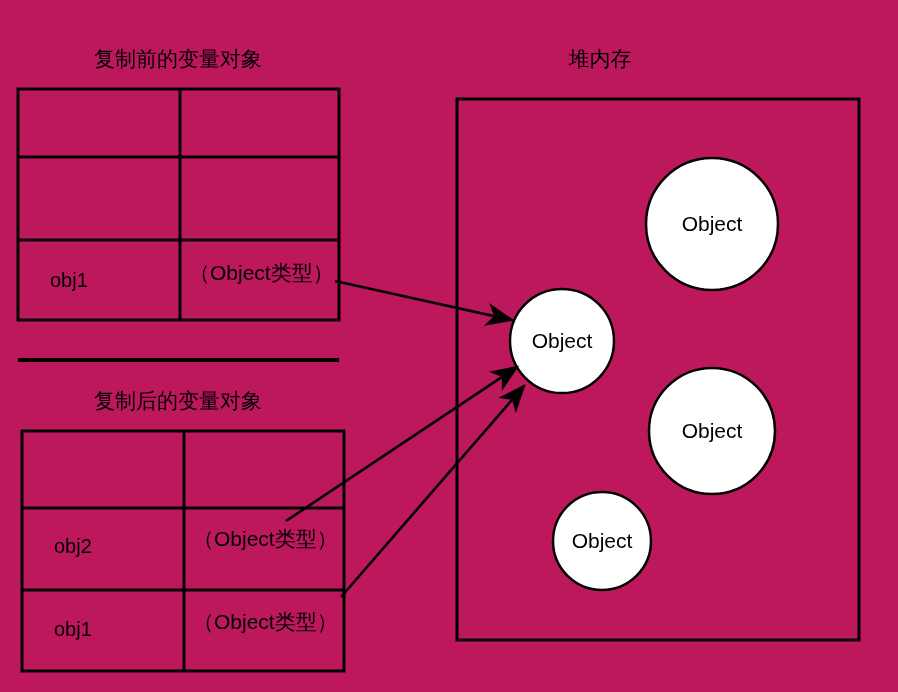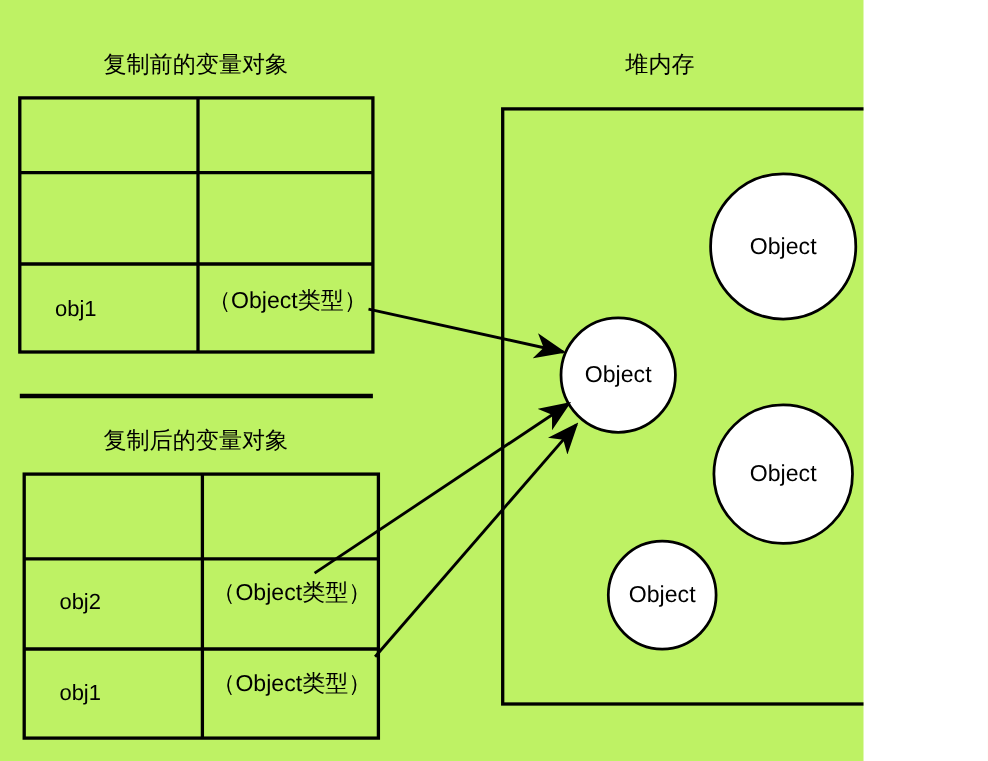--- a/index.html
+++ b/index.html
@@ -5,23 +5,23 @@
   html, body {
     margin: 0;
     padding: 0;
     background: #ffffff;
   }
   body {
     font-family: "Liberation Sans", "DejaVu Sans", sans-serif;
   }
   #canvas {
     position: relative;
-    width: 785px;
+    width: 898px;
     height: 692px;
-    background: #bef264;
+    background: #be185d;
     overflow: hidden;
   }
   #diagram-svg {
     position: absolute;
     left: 0;
     top: 0;
     width: 898px;
     height: 692px;
   }
   .svg-label {

